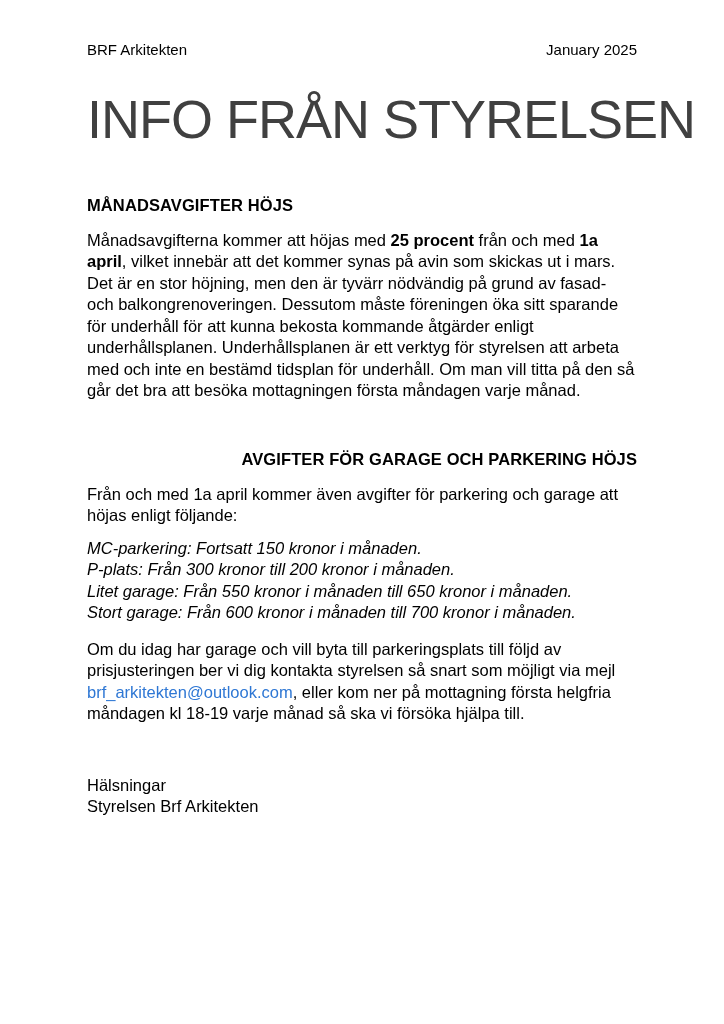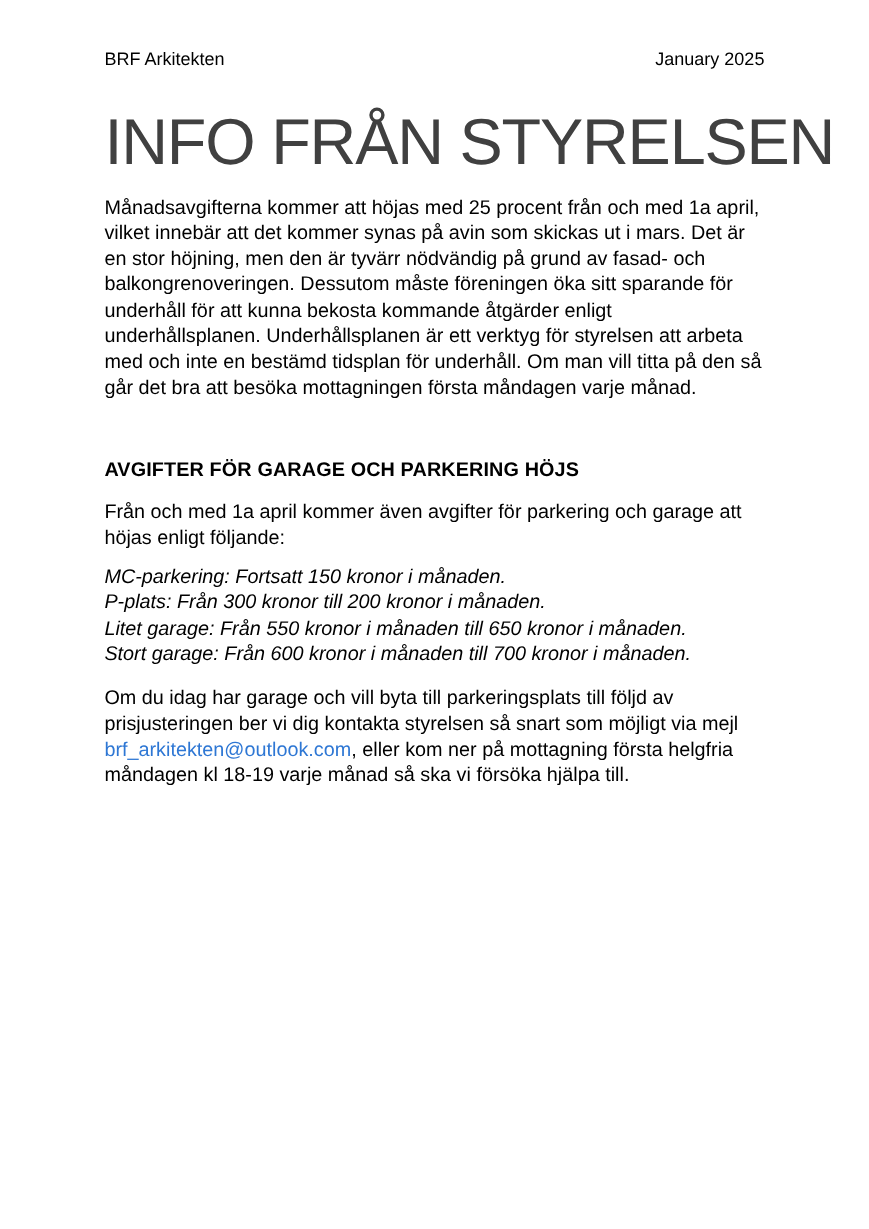--- a/index.html
+++ b/index.html
@@ -31,59 +31,64 @@
     letter-spacing: -1px;
     line-height: 1.05;
     white-space: nowrap;
   }
   .section-heading {
     font-size: 16.5px;
     font-weight: 700;
     letter-spacing: 0.1px;
   }
   .section-heading.first { margin-top: 48px; }
-  .section-heading.second { margin-top: 48px; }
+  .section-heading.second { margin-top: 48px; text-align: right; }
   .body-text {
     font-size: 16.5px;
     line-height: 21.5px;
   }
   p.body-text { margin-top: 15px; }
   p.intro-text { margin-top: 15px; }
   .price-list { margin-top: 11px; font-style: italic; }
   .price-list .list-line { min-height: 21.5px; }
   .contact-par { margin-top: 44px; }
   .signature { margin-top: 50px; }
-  b, .seg-bold { font-weight: 400; }
+  b, .seg-bold { font-weight: 700; }
   a.email-link {
     text-decoration: none;
     cursor: pointer;
   }
 </style>
 </head>
 <body>
 
 <div class="page">
 
   <header class="doc-header">
     <span>BRF Arkitekten</span>
     <span>January 2025</span>
   </header>
 
   <h1 class="doc-title" style="color: #404040;">INFO FRÅN STYRELSEN</h1>
 
   <section>
+    <h2 class="section-heading first">MÅNADSAVGIFTER HÖJS</h2>
     <p class="body-text"><span>Månadsavgifterna kommer att höjas med </span><span class="seg-bold">25 procent</span><span> från och med </span><span class="seg-bold">1a april</span><span>, vilket innebär att det kommer synas på avin som skickas ut i mars. Det är en stor höjning, men den är tyvärr nödvändig på grund av fasad- och balkongrenoveringen. Dessutom måste föreningen öka sitt sparande för underhåll för att kunna bekosta kommande åtgärder enligt underhållsplanen. Underhållsplanen är ett verktyg för styrelsen att arbeta med och inte en bestämd tidsplan för underhåll. Om man vill titta på den så går det bra att besöka mottagningen första måndagen varje månad.</span></p>
   </section>
 
   <section>
     <h2 class="section-heading second">AVGIFTER FÖR GARAGE OCH PARKERING HÖJS</h2>
     <p class="body-text intro-text"><span>Från och med 1a april kommer även avgifter för parkering och garage att höjas enligt följande:</span></p>
     <div class="body-text price-list">
         <div class="list-line">MC-parkering: Fortsatt 150 kronor i månaden.</div>
         <div class="list-line">P-plats: Från 300 kronor till 200 kronor i månaden.</div>
         <div class="list-line">Litet garage: Från 550 kronor i månaden till 650 kronor i månaden.</div>
         <div class="list-line">Stort garage: Från 600 kronor i månaden till 700 kronor i månaden.</div>
       </div>
     <p class="body-text contact-par"><span>Om du idag har garage och vill byta till parkeringsplats till följd av prisjusteringen ber vi dig kontakta styrelsen så snart som möjligt via mejl </span><a class="email-link" href="#" style="color: rgb(46, 119, 212);">brf_arkitekten@outlook.com</a><span>, eller kom ner på mottagning första helgfria måndagen kl 18-19 varje månad så ska vi försöka hjälpa till.</span></p>
   </section>
 
+  <footer class="body-text signature">
+    <div>Hälsningar</div>
+    <div>Styrelsen Brf Arkitekten</div>
+  </footer>
 
 </div>
 
 </body></html>

